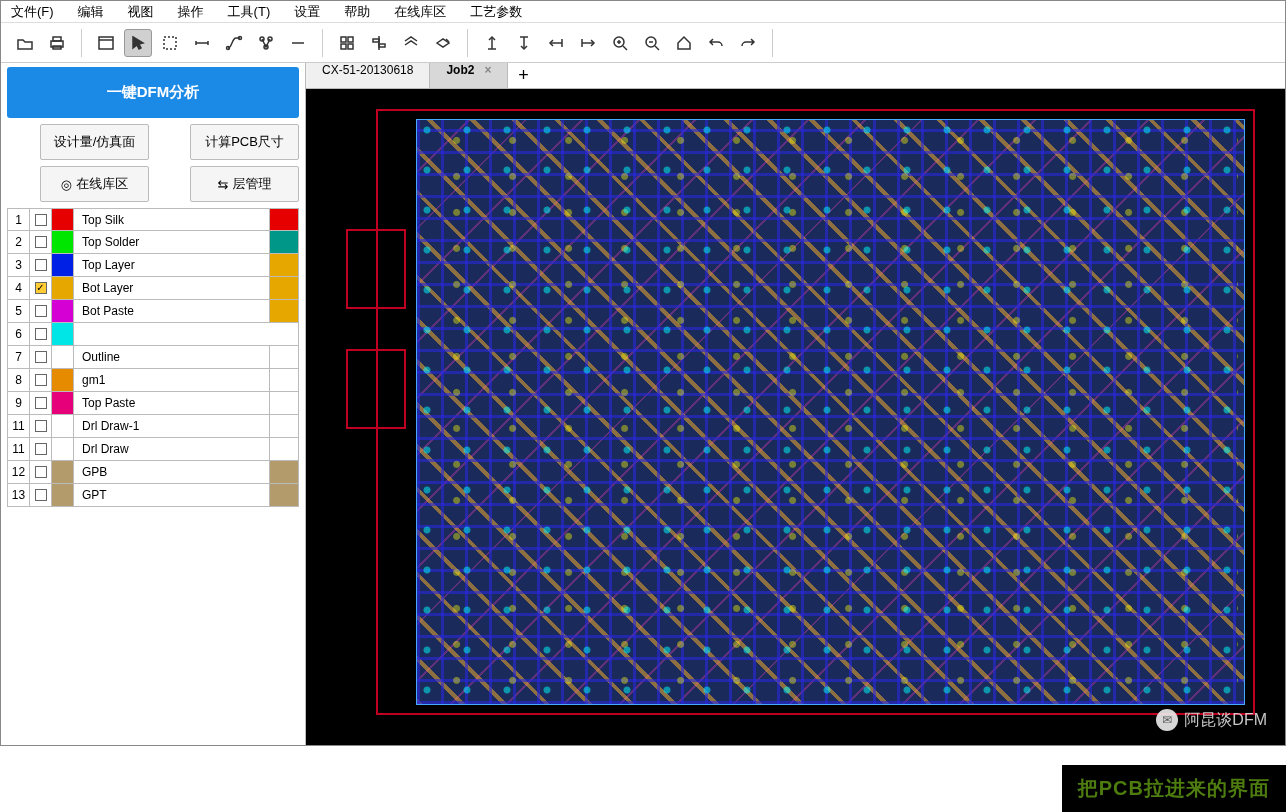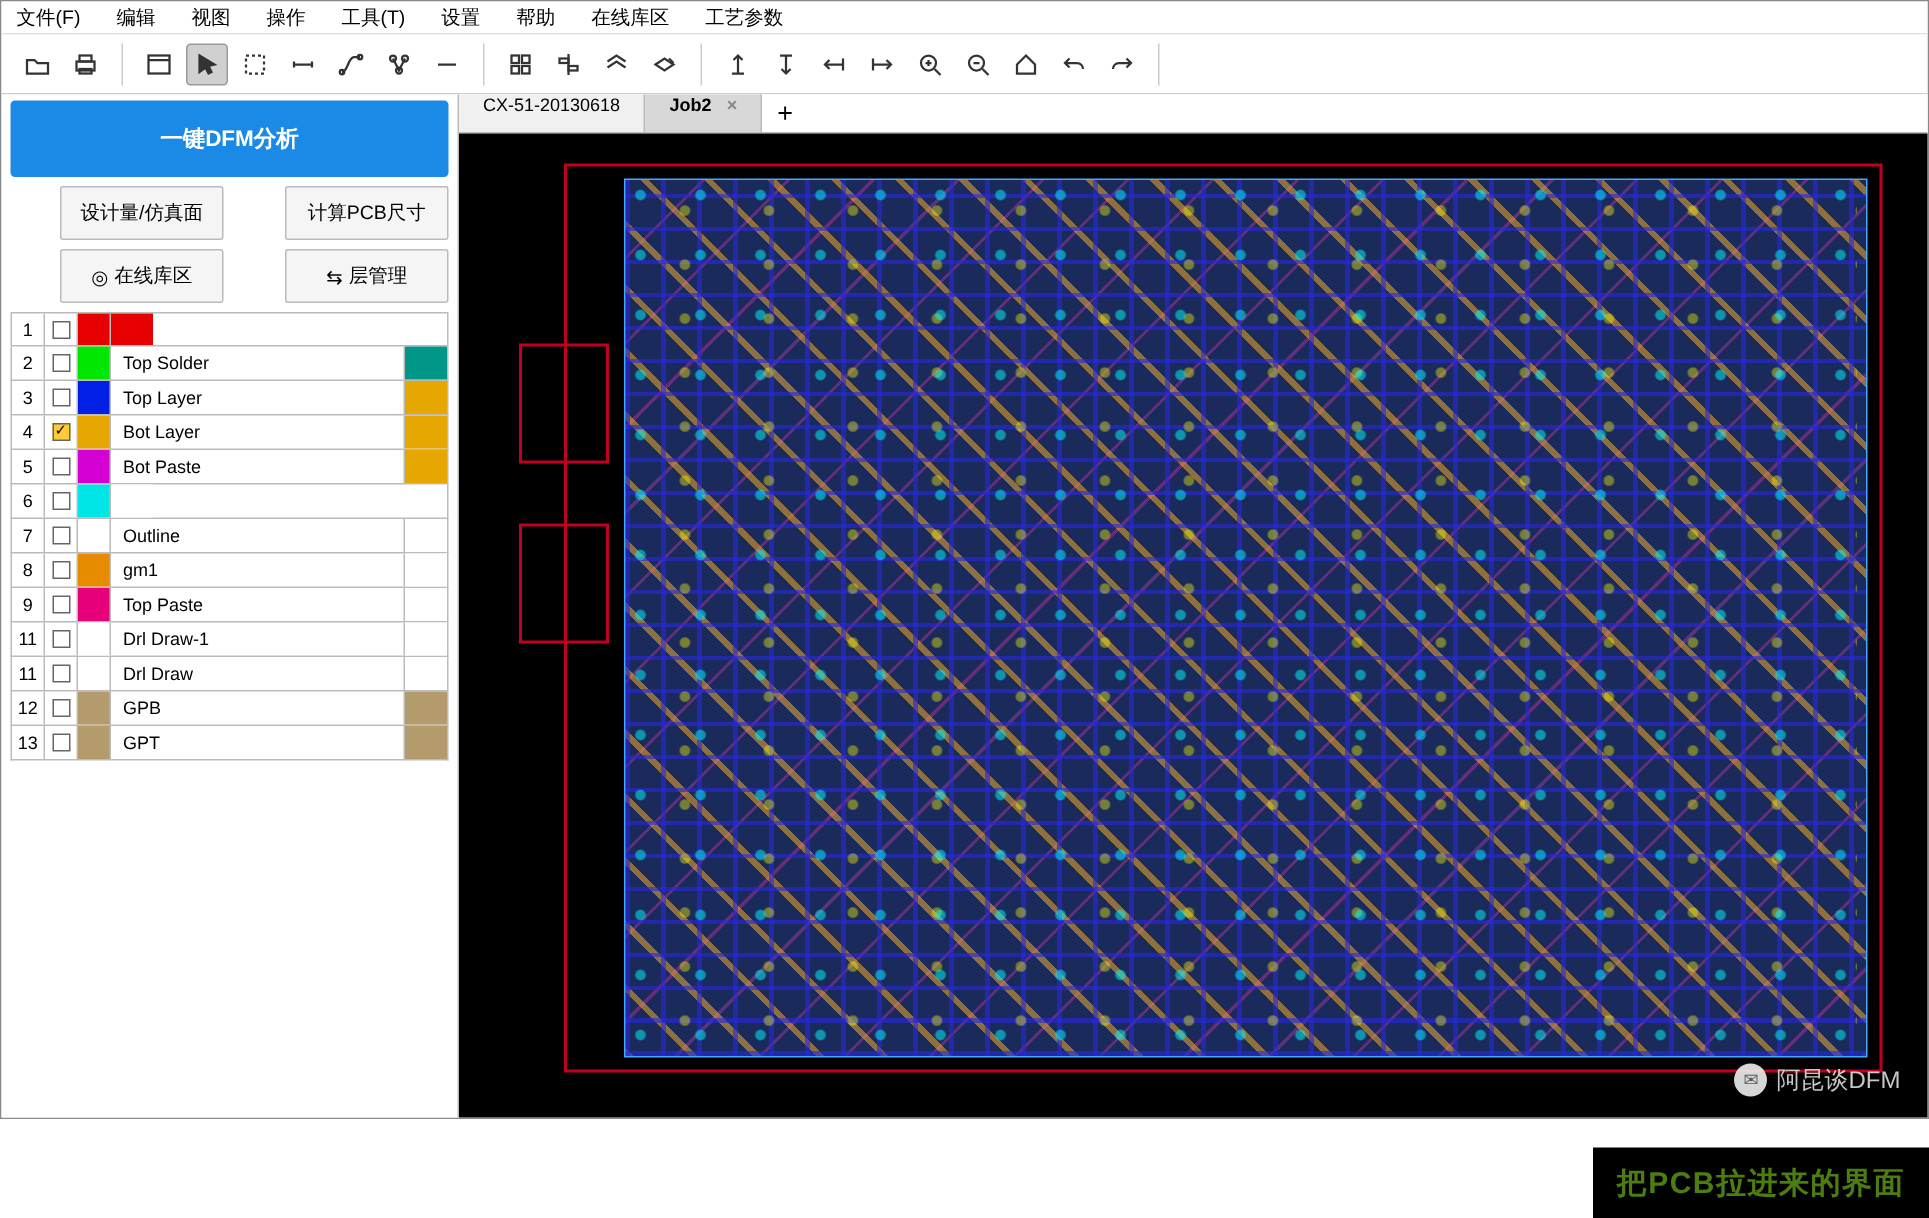--- a/index.html
+++ b/index.html
@@ -250,20 +250,21 @@
             <span>层管理</span>
           </div>
       </div>
       <div class="layers" id="layers">
           <div class="layer-row">
             <div class="ln-idx">1</div>
             <div class="ln-chk">
               <div class="box"></div>
             </div>
             <div class="ln-color" style="background:#e60000"></div>
+            <div class="ln-name">Top Silk</div>
             <div class="ln-tail" style="background:#e60000"></div>
           </div>
           <div class="layer-row">
             <div class="ln-idx">2</div>
             <div class="ln-chk">
               <div class="box"></div>
             </div>
             <div class="ln-color" style="background:#00e600"></div>
             <div class="ln-name">Top Solder</div>
             <div class="ln-tail" style="background:#009688"></div>

